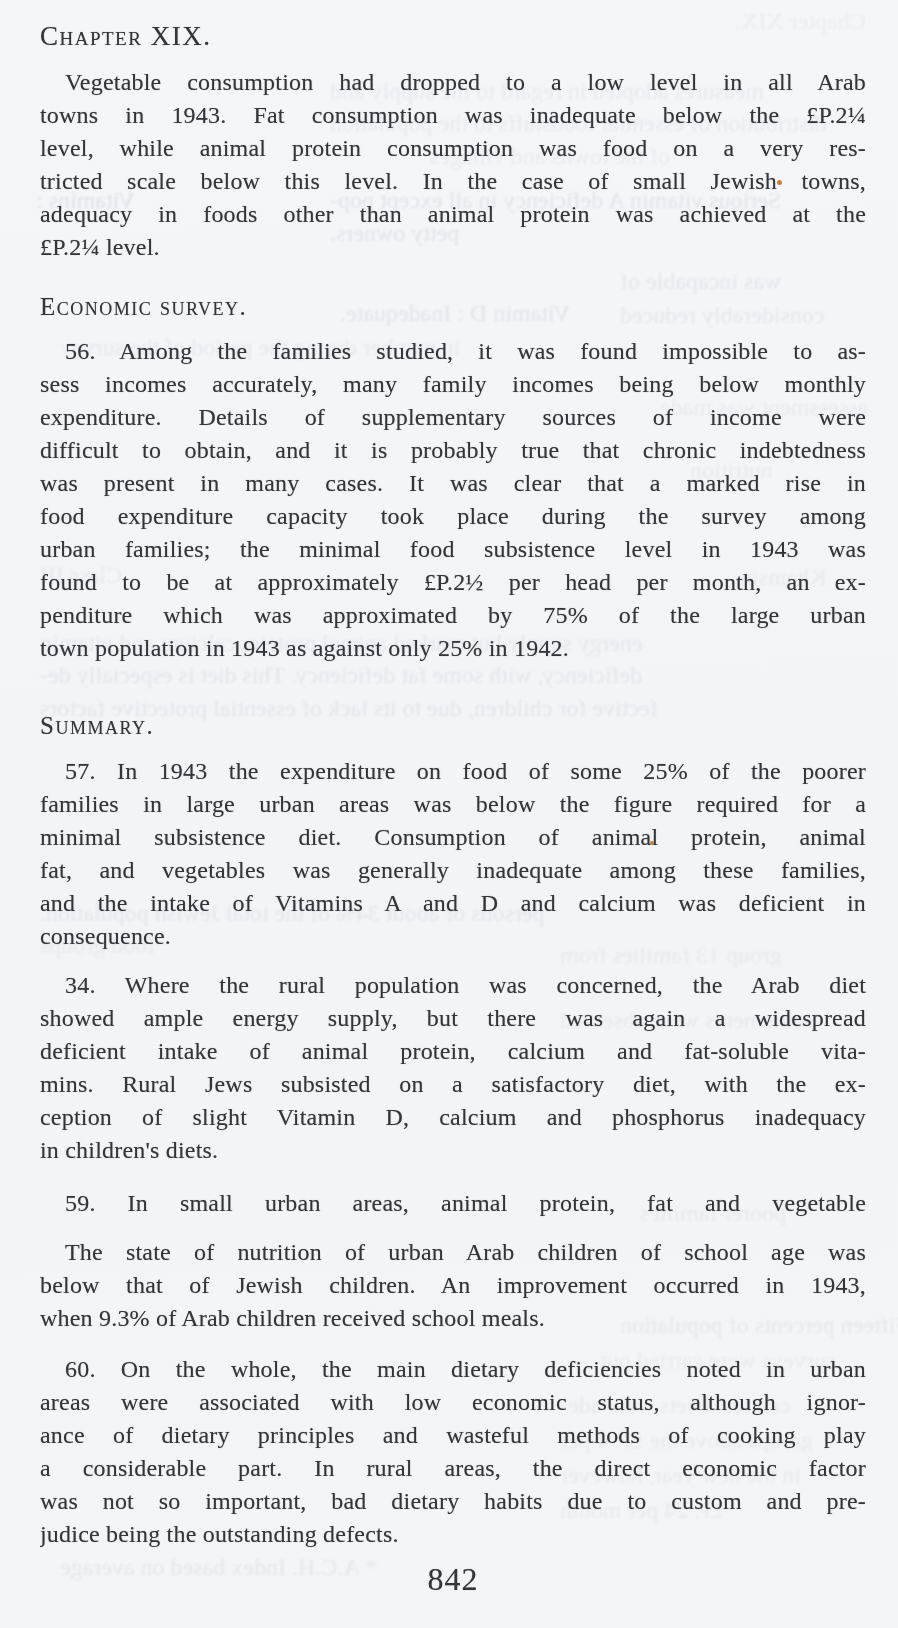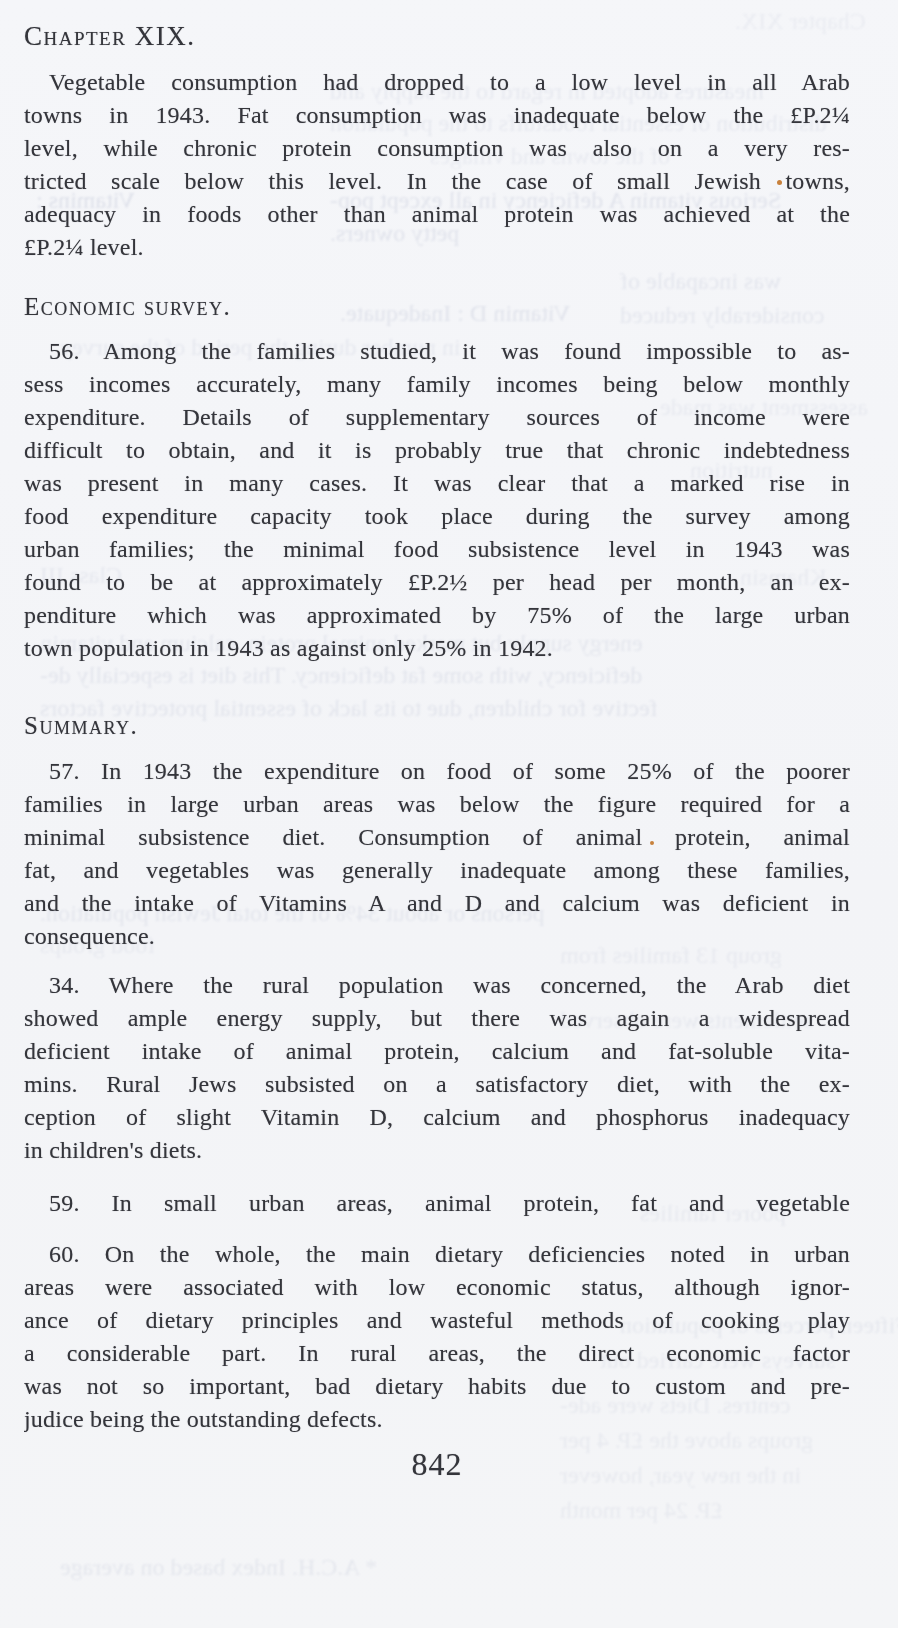--- a/index.html
+++ b/index.html
@@ -7,21 +7,21 @@
     position:relative;
     width:898px;height:1628px;
     margin:0 auto;
     background:linear-gradient(178deg,#f5f6f9 0%,#f3f4f7 55%,#f4f5f7 100%);
     overflow:hidden;
     font-family:"Liberation Serif","DejaVu Serif",serif;
     color:#34353b;
   }
   .content{
     position:absolute;
-    left:24px;top:20px;
+    left:40px;top:20px;
     width:826px;
   }
   .chapter{
     font-variant:small-caps;
     font-size:27px;
     line-height:33px;
     letter-spacing:1.5px;
     font-weight:normal;
     margin:0;
     text-shadow:0 0 1px rgba(50,50,58,.45);
@@ -103,21 +103,21 @@
       <span class="bleed" style="left: 560px; top: 1460px; opacity: 0.08;">in the new year, however</span>
       <span class="bleed" style="left: 560px; top: 1495px; opacity: 0.08;">£P. 24 per month</span>
       <span class="bleed" style="left: 60px; top: 1552px; opacity: 0.1;">* A.C.H. Index based on average</span>
     </div>
   <div class="content">
     <h1 class="chapter">Chapter XIX.</h1>
     <div id="sections">
         <div class="para" style="margin-top: 13px;">
           <div class="line first">Vegetable consumption had dropped to a low level in all Arab</div>
           <div class="line">towns in 1943.  Fat consumption was inadequate below the £P.2¼</div>
-          <div class="line">level, while chronic protein consumption was also on a very res-</div>
+          <div class="line">level, while animal protein consumption was food on a very res-</div>
           <div class="line">tricted scale below this level.  In the case of small Jewish towns,</div>
           <div class="line">adequacy in foods other than animal protein was achieved at the</div>
           <div class="line flush">£P.2¼ level.</div>
         </div>
         <div class="sc-heading" style="margin-top: 26px;">Economic survey.</div>
         <div class="para" style="margin-top: 12px;">
           <div class="line first">56. Among the families studied, it was found impossible to as-</div>
           <div class="line">sess incomes accurately, many family incomes being below monthly</div>
           <div class="line">expenditure.  Details of supplementary sources of income were</div>
           <div class="line">difficult to obtain, and it is probably true that chronic indebtedness</div>
@@ -141,20 +141,25 @@
           <div class="line first">34. Where the rural population was concerned, the Arab diet</div>
           <div class="line">showed ample energy supply, but there was again a widespread</div>
           <div class="line">deficient intake of animal protein, calcium  and fat-soluble vita-</div>
           <div class="line">mins.  Rural Jews subsisted on a satisfactory diet, with the ex-</div>
           <div class="line">ception of slight Vitamin D, calcium and phosphorus inadequacy</div>
           <div class="line flush">in children's diets.</div>
         </div>
         <div class="para" style="margin-top: 20px;">
           <div class="line first">59. In small urban areas, animal protein, fat and vegetable</div>
         </div>
+        <div class="para" style="margin-top: 16px;">
+          <div class="line first">The state of nutrition of urban Arab children of school age was</div>
+          <div class="line">below that of Jewish children.  An improvement occurred in 1943,</div>
+          <div class="line flush">when 9.3% of Arab children received school meals.</div>
+        </div>
         <div class="para" style="margin-top: 18px;">
           <div class="line first">60. On the whole, the main dietary deficiencies noted in urban</div>
           <div class="line">areas were associated with low economic status, although ignor-</div>
           <div class="line">ance of dietary principles and wasteful methods of cooking play</div>
           <div class="line">a considerable part.  In rural areas, the direct economic factor</div>
           <div class="line">was not so important, bad dietary habits due to custom and pre-</div>
           <div class="line flush">judice being the outstanding defects.</div>
         </div>
       </div>
     <div class="pageno">842</div>

